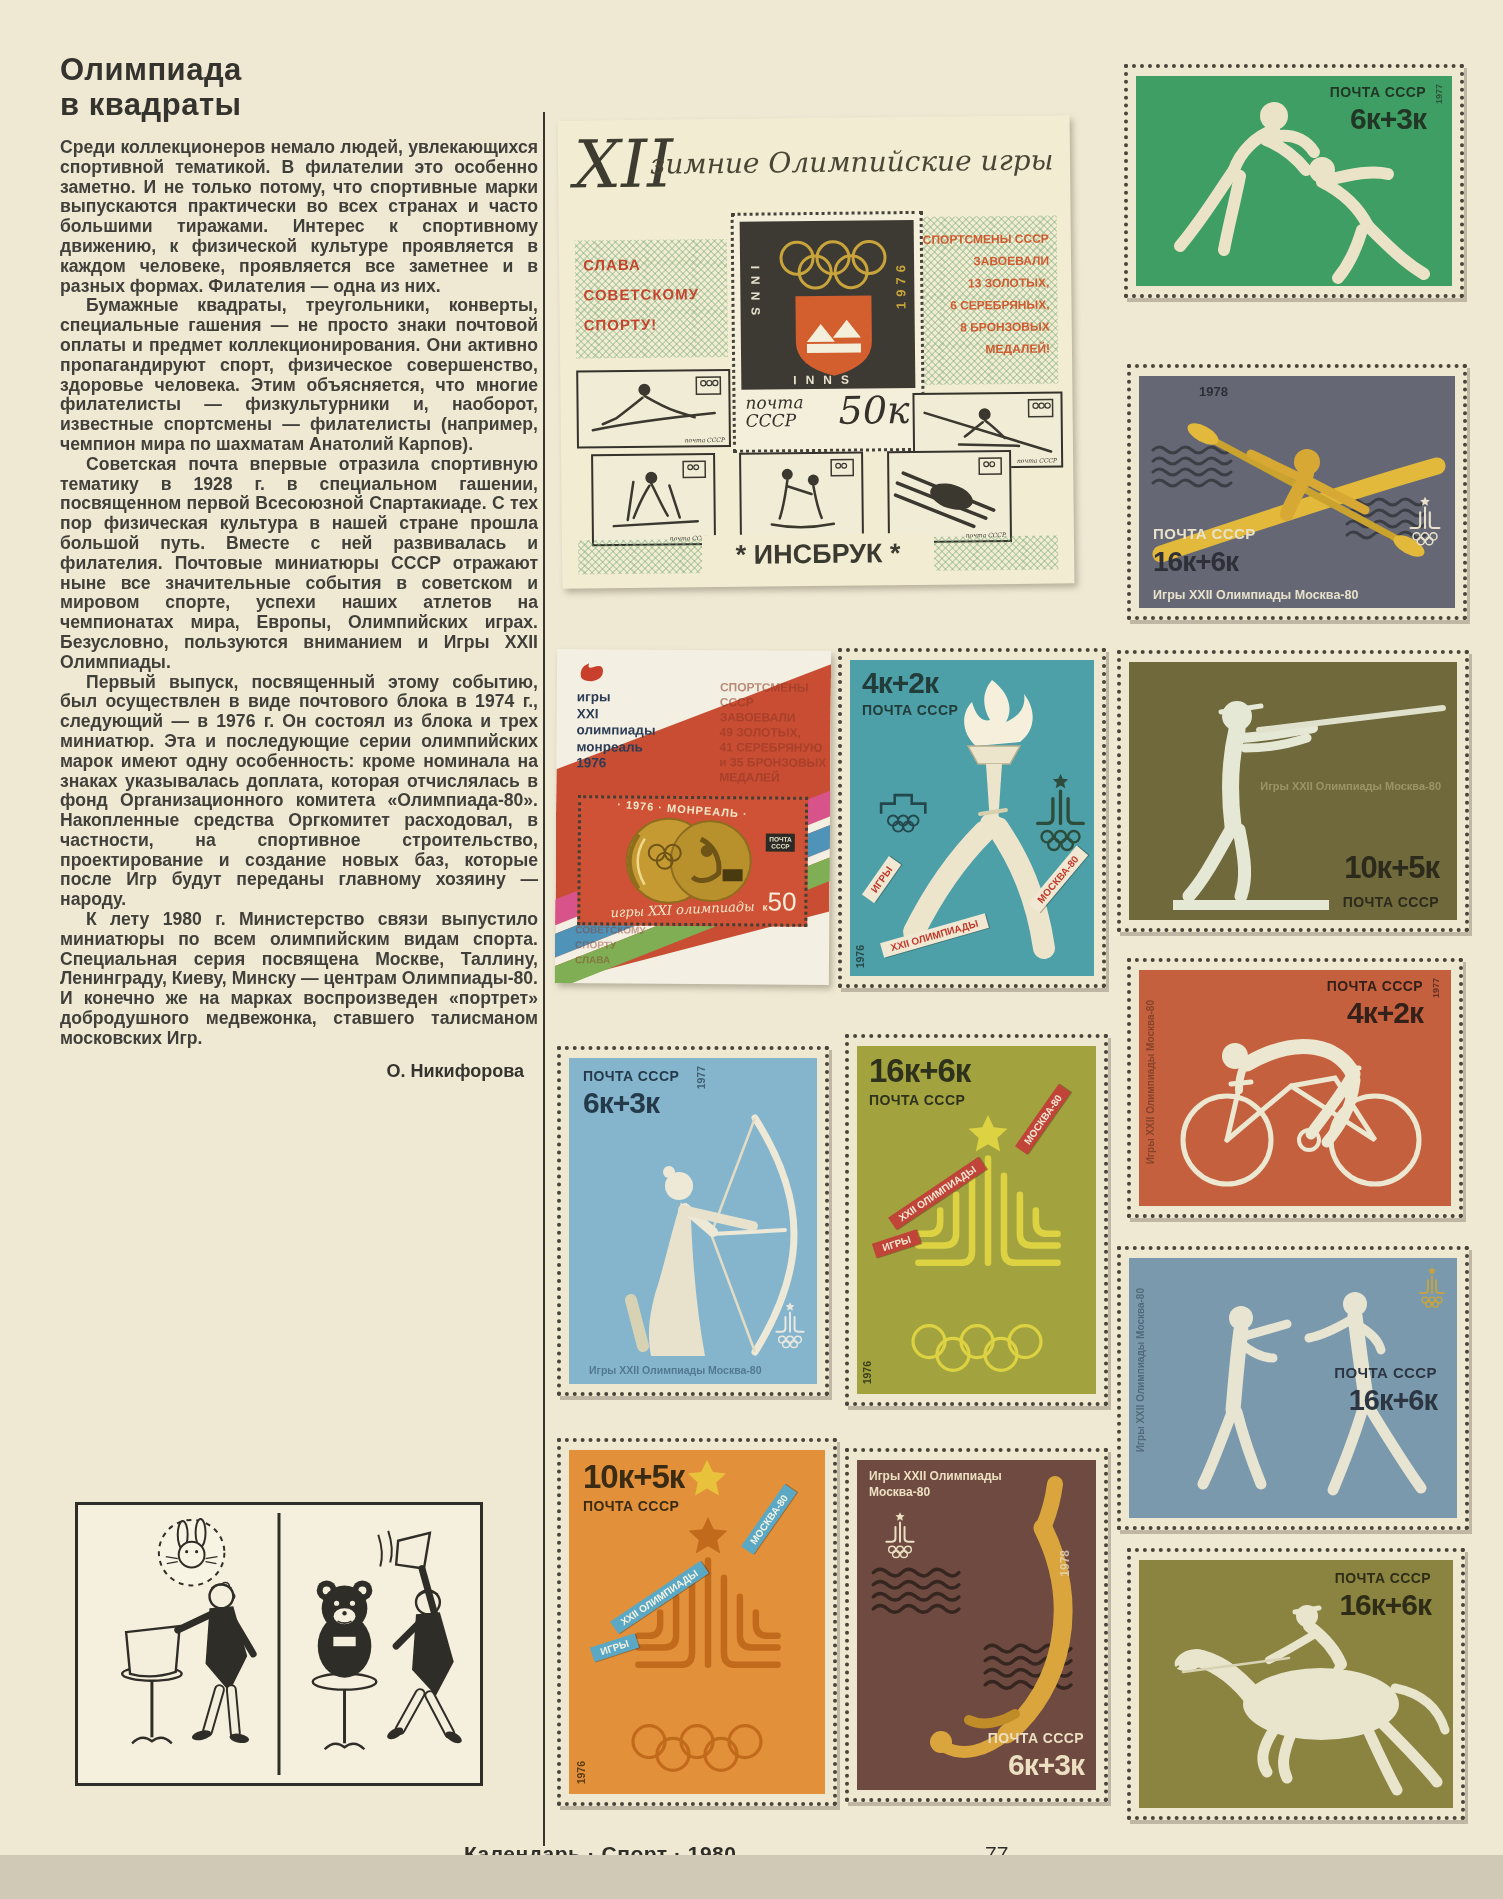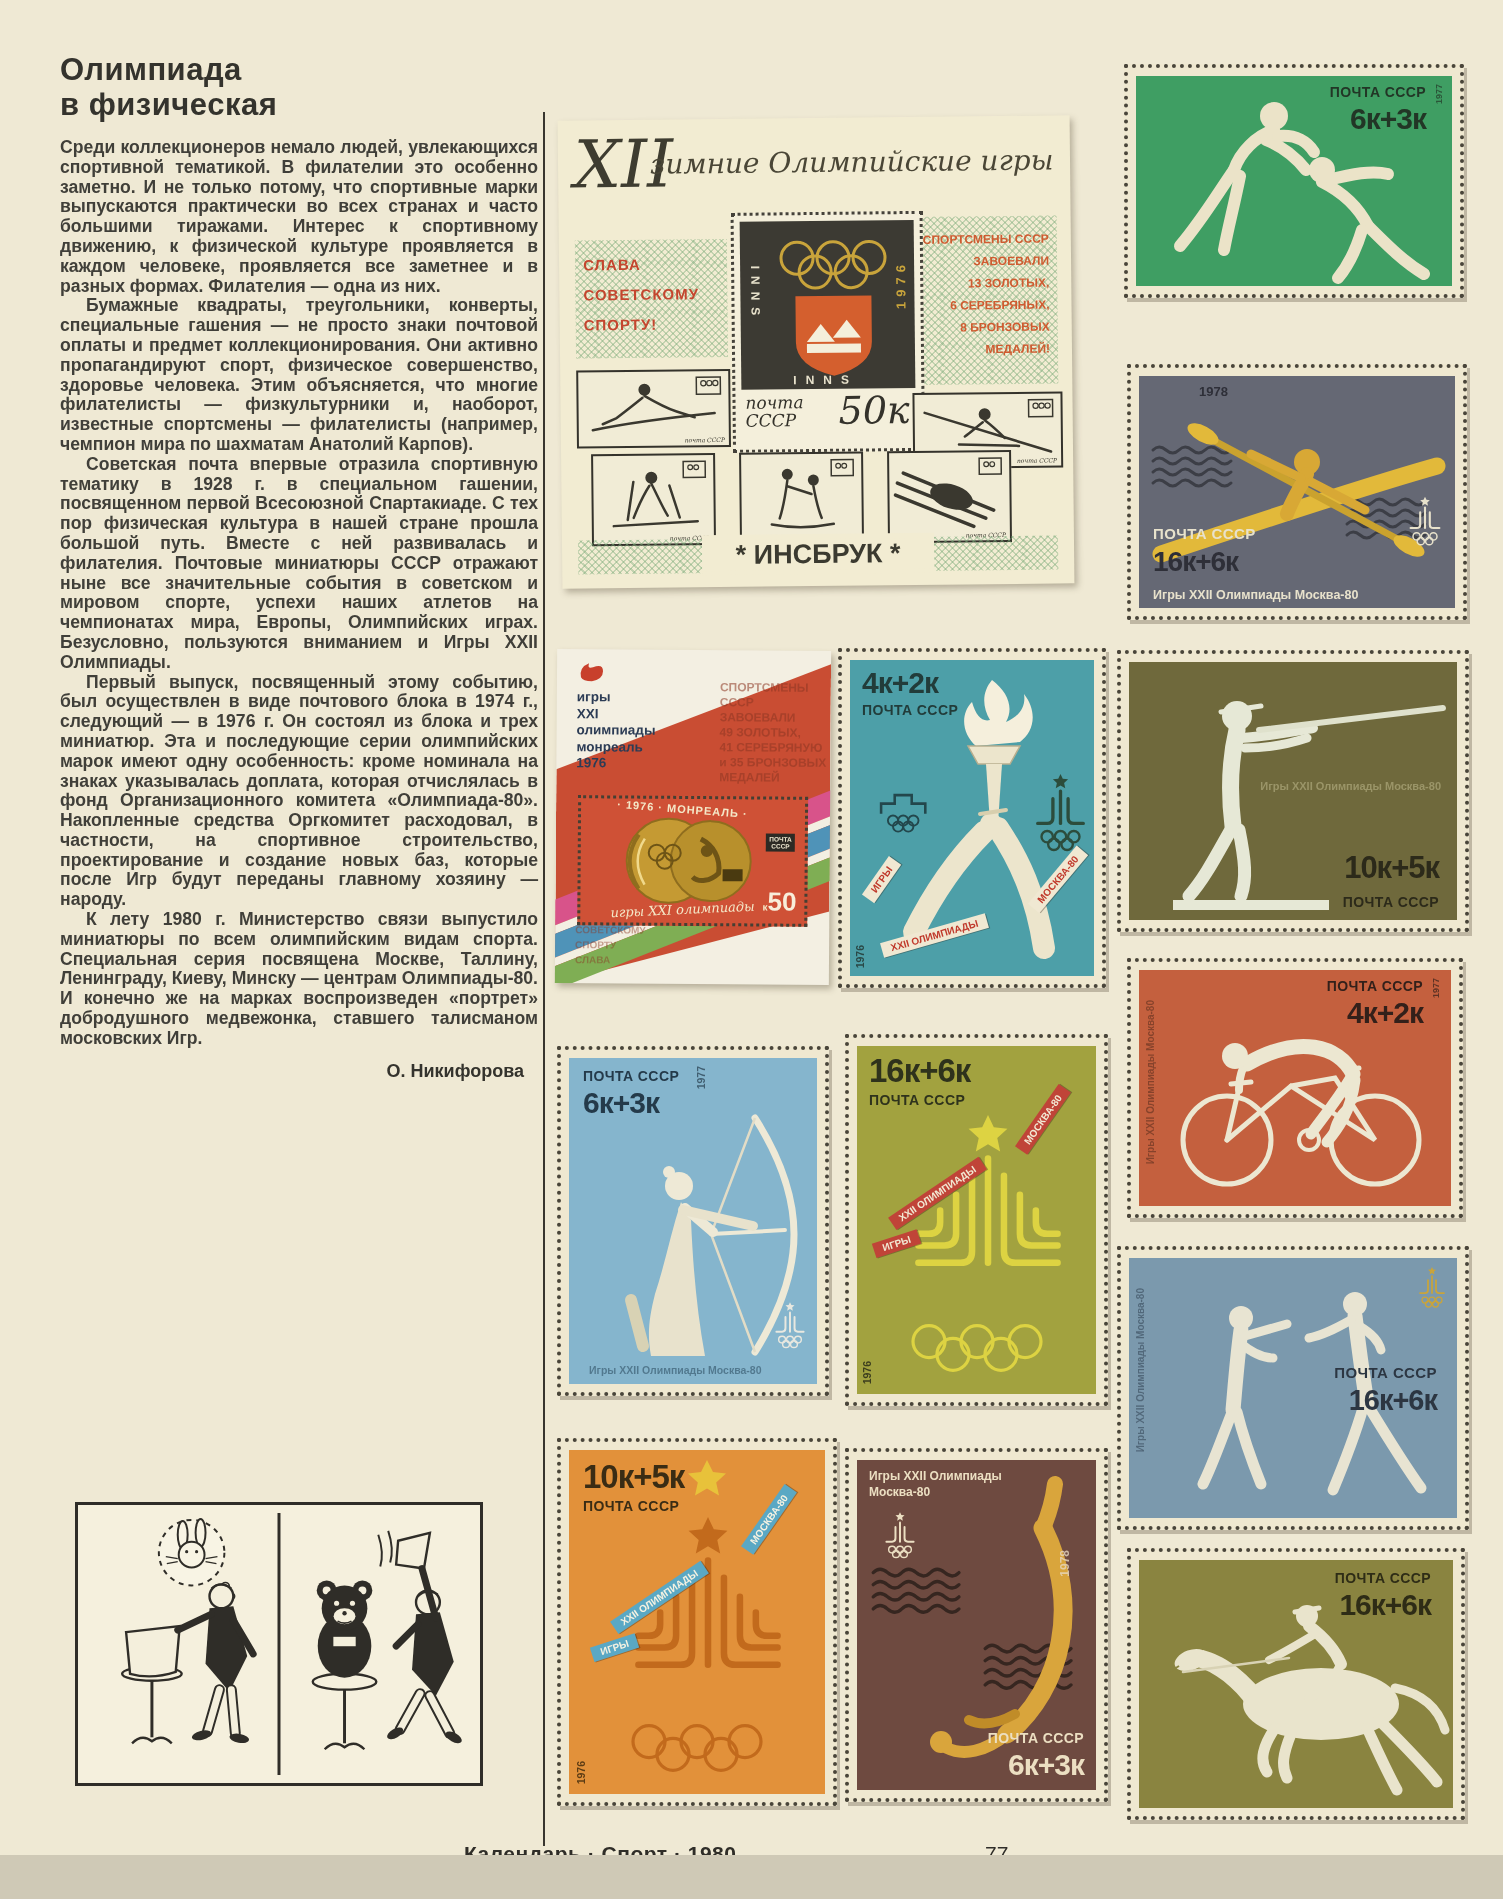--- a/index.html
+++ b/index.html
@@ -92,21 +92,21 @@
         <circle cx="26" cy="43" r="6"></circle>
           <circle cx="38" cy="43" r="6"></circle>
       </g>
     </g>
   </defs>
 </svg>
 
 <div class="page">
 
   <div class="article">
-    <h1><span>Олимпиада</span><br><span>в физическая</span></h1>
+    <h1><span>Олимпиада</span><br><span>в квадраты</span></h1>
     <p class="first">Среди коллекционеров немало людей, увлекающихся спортивной тематикой. В филателии это особенно заметно. И не только потому, что спортивные марки выпускаются практически во всех странах и часто большими тиражами. Интерес к спортивному движению, к физической культуре проявляется в каждом человеке, проявляется все заметнее и в разных формах. Филателия — одна из них.</p>
     <p>Бумажные квадраты, треугольники, конверты, специальные гашения — не просто знаки почтовой оплаты и предмет коллекционирования. Они активно пропагандируют спорт, физическое совершенство, здоровье человека. Этим объясняется, что многие филателисты — физкультурники и, наоборот, известные спортсмены — филателисты (например, чемпион мира по шахматам Анатолий Карпов).</p>
     <p>Советская почта впервые отразила спортивную тематику в 1928 г. в специальном гашении, посвященном первой Всесоюзной Спартакиаде. С тех пор физическая культура в нашей стране прошла большой путь. Вместе с ней развивалась и филателия. Почтовые миниатюры СССР отражают ныне все значительные события в советском и мировом спорте, успехи наших атлетов на чемпионатах мира, Европы, Олимпийских играх. Безусловно, пользуются вниманием и Игры XXII Олимпиады.</p>
     <p>Первый выпуск, посвященный этому событию, был осуществлен в виде почтового блока в 1974 г., следующий — в 1976 г. Он состоял из блока и трех миниатюр. Эта и последующие серии олимпийских марок имеют одну особенность: кроме номинала на знаках указывалась доплата, которая отчислялась в фонд Организационного комитета «Олимпиада-80». Накопленные средства Оргкомитет расходовал, в частности, на спортивное строительство, проектирование и создание новых баз, которые после Игр будут переданы главному хозяину — народу.</p>
     <p>К лету 1980 г. Министерство связи выпустило миниатюры по всем олимпийским видам спорта. Специальная серия посвящена Москве, Таллину, Ленинграду, Киеву, Минску — центрам Олимпиады-80. И конечно же на марках воспроизведен «портрет» добродушного медвежонка, ставшего талисманом московских Игр.</p>
     <div class="author">О. Никифорова</div>
   </div>
 
   <div class="cartoon-box">
     <svg viewBox="0 0 400 280" width="100%" height="100%">
@@ -327,21 +327,21 @@
         <rect x="142" y="70" width="20" height="12" fill="#4a3a10"></rect>
         <g fill="none" stroke="#6e5416" stroke-width="2">
           <circle cx="76" cy="54" r="8"></circle>
             <circle cx="92" cy="54" r="8"></circle>
             <circle cx="84" cy="62" r="8"></circle>
         </g>
       </svg>
       <div style="position:absolute;left:36px;top:4px;font-size:11px;font-weight:bold;color:#f4e8c8;transform:rotate(4deg);letter-spacing:1px;">· 1976 · МОНРЕАЛЬ ·</div>
       <div class="script" style="position:absolute;left:30px;bottom:6px;font-size:13px;color:#f4e8c8;transform:rotate(-3deg);">игры XXI олимпиады</div>
       <div style="position:absolute;right:8px;bottom:6px;">
-        <span style="font-size:10px;font-weight:bold;color:#f4e8c8;">к</span><span style="font-size:26px;font-weight:bold;color:#f8eeda;">50</span>
+        <span style="font-size:10px;font-weight:bold;color:#f4e8c8;">к</span><span style="font-size:26px;font-weight:normal;color:#f8eeda;">50</span>
       </div>
       <div style="position:absolute;right:10px;top:34px;background:#2c2a24;color:#efe8d0;font-size:6.5px;font-weight:bold;padding:2px 3px;line-height:7px;text-align:center;">
         <div>ПОЧТА</div>
         <div>СССР</div>
       </div>
     </div>
     <div style="position:absolute;left:20px;bottom:16px;font-size:10px;font-weight:bold;color:rgba(140,55,35,.45);line-height:15px;">
       <div>СОВЕТСКОМУ</div>
       <div>СПОРТУ</div>
       <div>СЛАВА</div>

